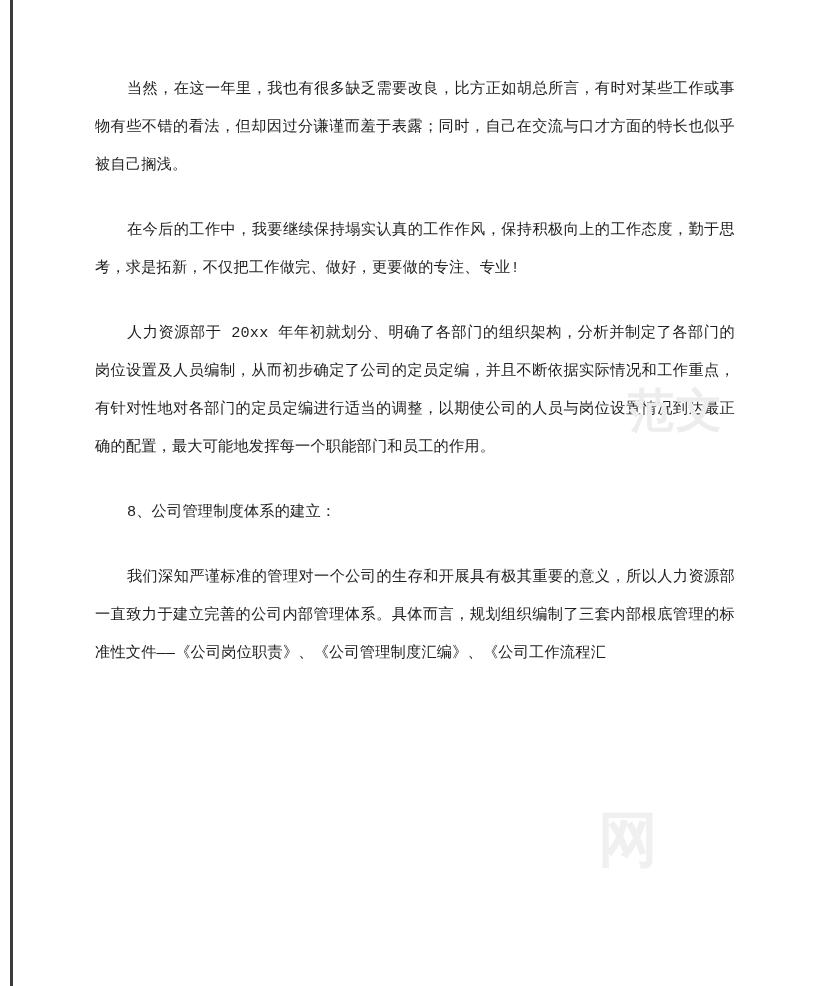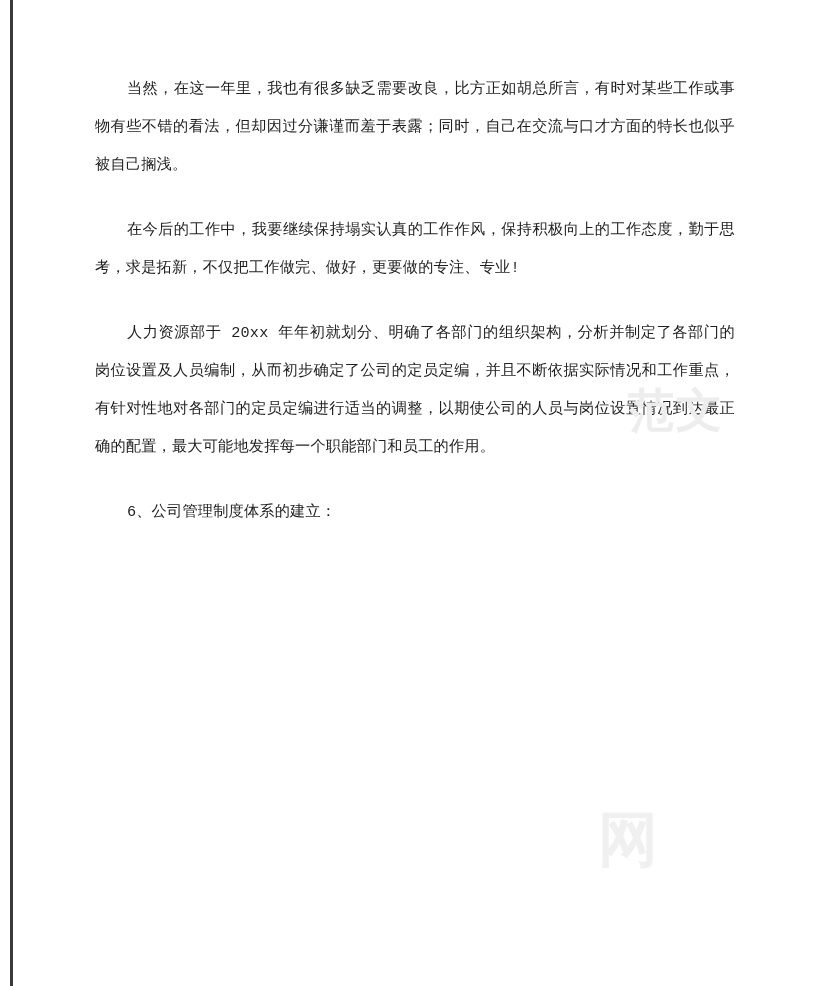--- a/index.html
+++ b/index.html
@@ -77,16 +77,17 @@
 
   <div class="page-border-left"></div>
 
   <div class="watermark-small">范文</div>
   <div class="watermark">网</div>
 
   <div class="content">
     <p class="para indent">当然，在这一年里，我也有很多缺乏需要改良，比方正如胡总所言，有时对某些工作或事物有些不错的看法，但却因过分谦谨而羞于表露；同时，自己在交流与口才方面的特长也似乎被自己搁浅。</p>
     <p class="para indent">在今后的工作中，我要继续保持塌实认真的工作作风，保持积极向上的工作态度，勤于思考，求是拓新，不仅把工作做完、做好，更要做的专注、专业!</p>
     <p class="para indent">人力资源部于 20xx 年年初就划分、明确了各部门的组织架构，分析并制定了各部门的岗位设置及人员编制，从而初步确定了公司的定员定编，并且不断依据实际情况和工作重点，有针对性地对各部门的定员定编进行适当的调整，以期使公司的人员与岗位设置情况到达最正确的配置，最大可能地发挥每一个职能部门和员工的作用。</p>
-    <p class="para indent">6、公司管理制度体系的建立：</p>
+    <p class="para indent">8、公司管理制度体系的建立：</p>
+    <p class="para indent">我们深知严谨标准的管理对一个公司的生存和开展具有极其重要的意义，所以人力资源部一直致力于建立完善的公司内部管理体系。具体而言，规划组织编制了三套内部根底管理的标准性文件——《公司岗位职责》、《公司管理制度汇编》、《公司工作流程汇</p>
   </div>
 
 </div>
 
 </body></html>

